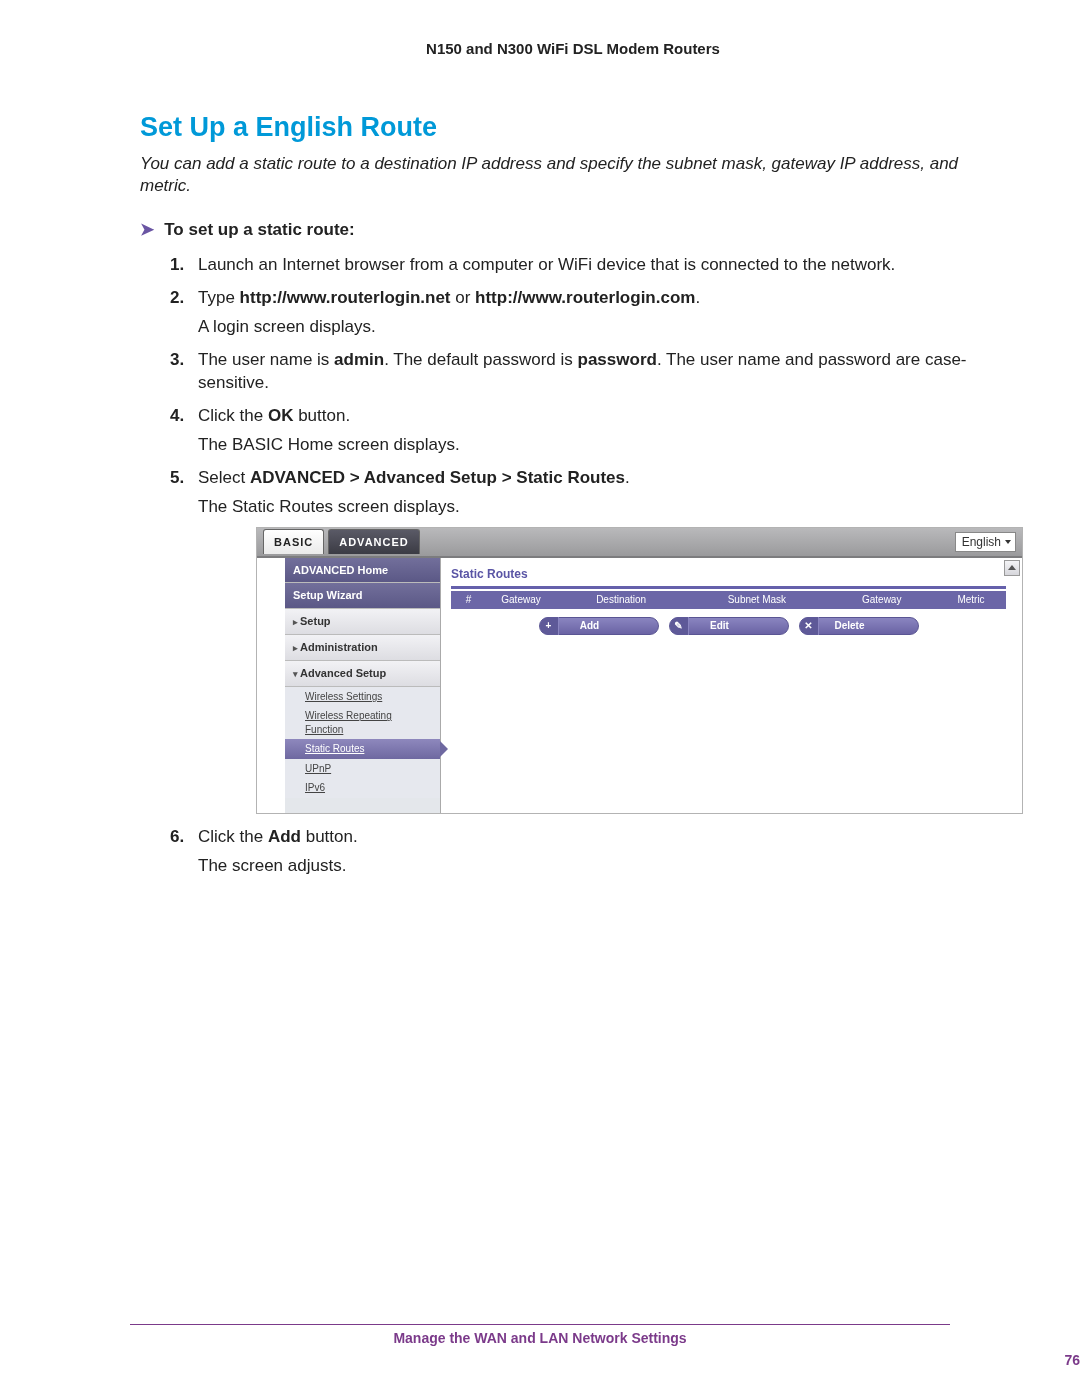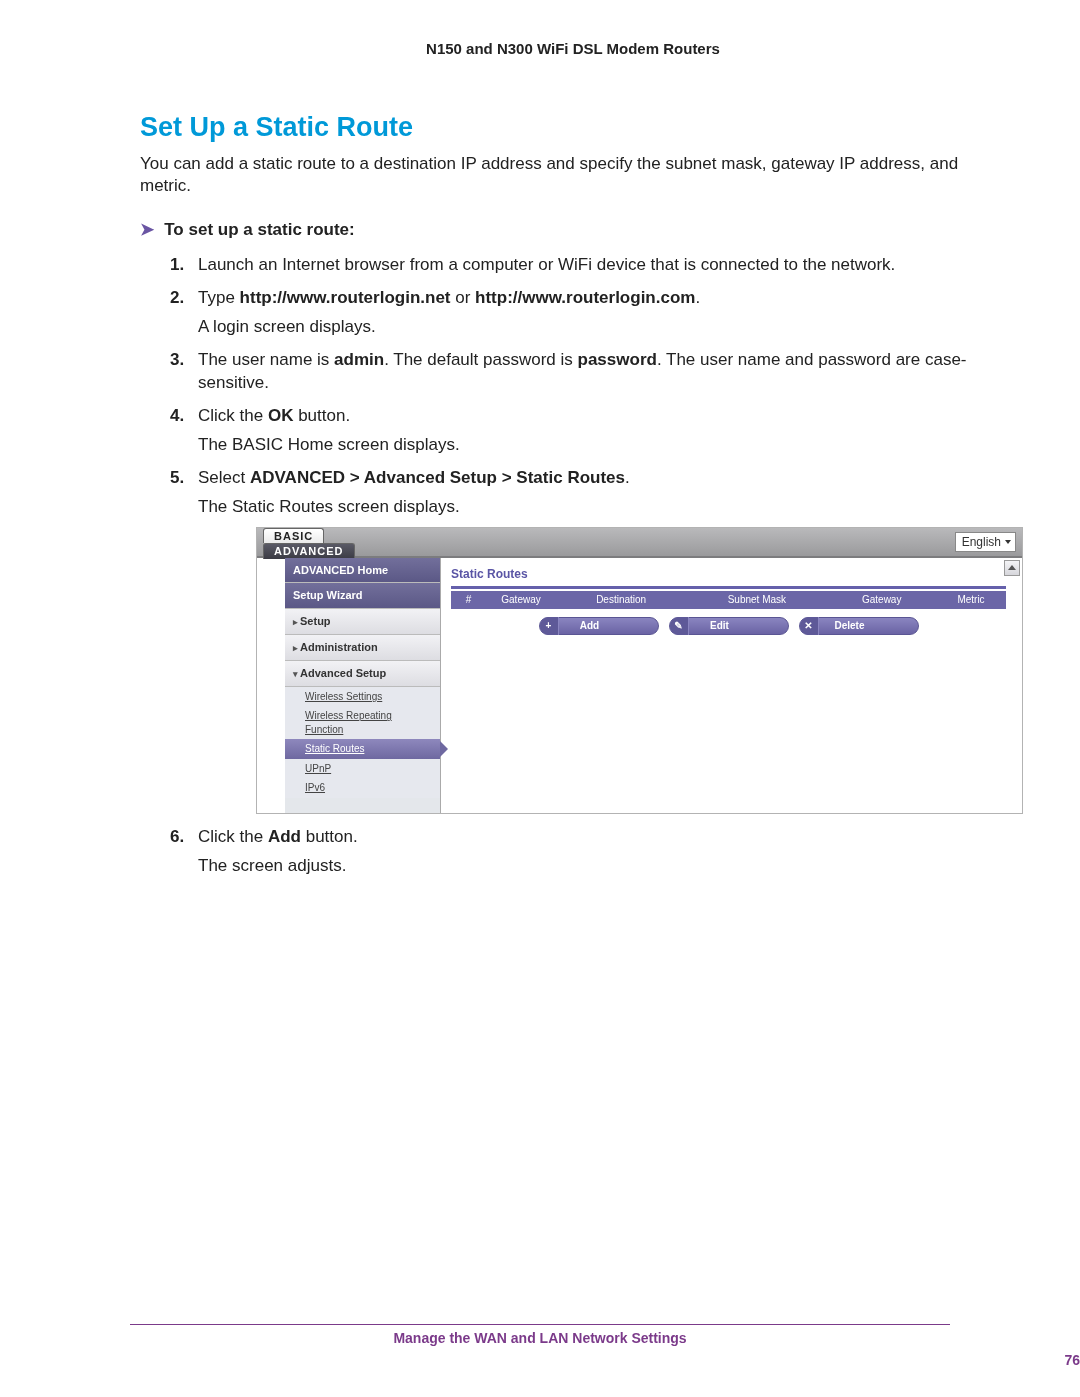--- a/index.html
+++ b/index.html
@@ -27,20 +27,21 @@
   h1.section-title {
     color: #0099d8;
     font-weight: bold;
     font-size: 27px;
     margin: 0 0 10px 0;
   }
   p.intro {
     font-size: 17px;
     line-height: 1.3;
     margin: 0 0 22px 0;
+    font-style: italic;
   }
   .proc-head {
     font-size: 17px;
     margin: 0 0 14px 0;
     display: flex;
     align-items: baseline;
   }
   .proc-head .arrow {
     color: #6a55a3;
     font-size: 17px;
@@ -84,25 +85,24 @@
     border: 1px solid #b3b3b3;
     background: #fff;
     font-family: Verdana, Geneva, sans-serif;
     font-size: 11px;
     color: #333;
   }
   .tab-bar {
     background: linear-gradient(#b9b9bb, #9a9a9c);
     height: 28px;
     display: flex;
-    align-items: flex-start;
+    align-items: center;
     padding: 0 6px;
     position: relative;
     border-bottom: 2px solid #7c7c7e;
-    flex-direction: column;
   }
   .tab {
     height: 24px;
     padding: 0 10px;
     margin-right: 4px;
     border: 1px solid #666;
     border-bottom: none;
     border-radius: 3px 3px 0 0;
     display: flex;
     align-items: center;
@@ -312,21 +312,21 @@
     text-align: right;
   }
 </style>
 </head>
 <body>
 
 <div class="page">
 
   <div class="doc-header">N150 and N300 WiFi DSL Modem Routers</div>
 
-  <h1 class="section-title">Set Up a Static Route</h1>
+  <h1 class="section-title">Set Up a English Route</h1>
 
   <p class="intro">You can add a static route to a destination IP address and specify the subnet mask, gateway IP address, and metric.</p>
 
   <div class="proc-head">
     <span class="arrow">➤</span>
     <span class="proc-title">To set up a static route:</span>
   </div>
 
   <ol class="steps">
     <li>

